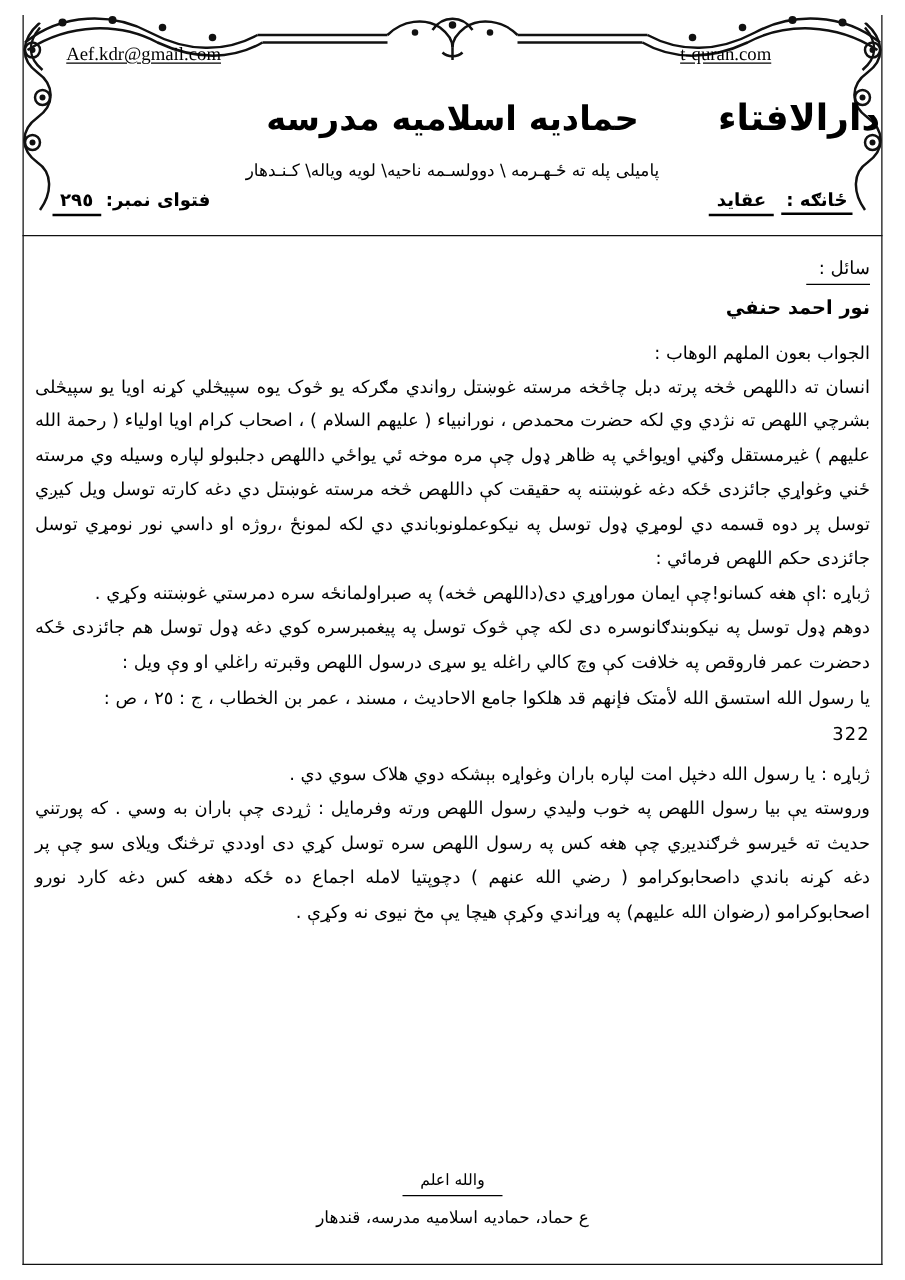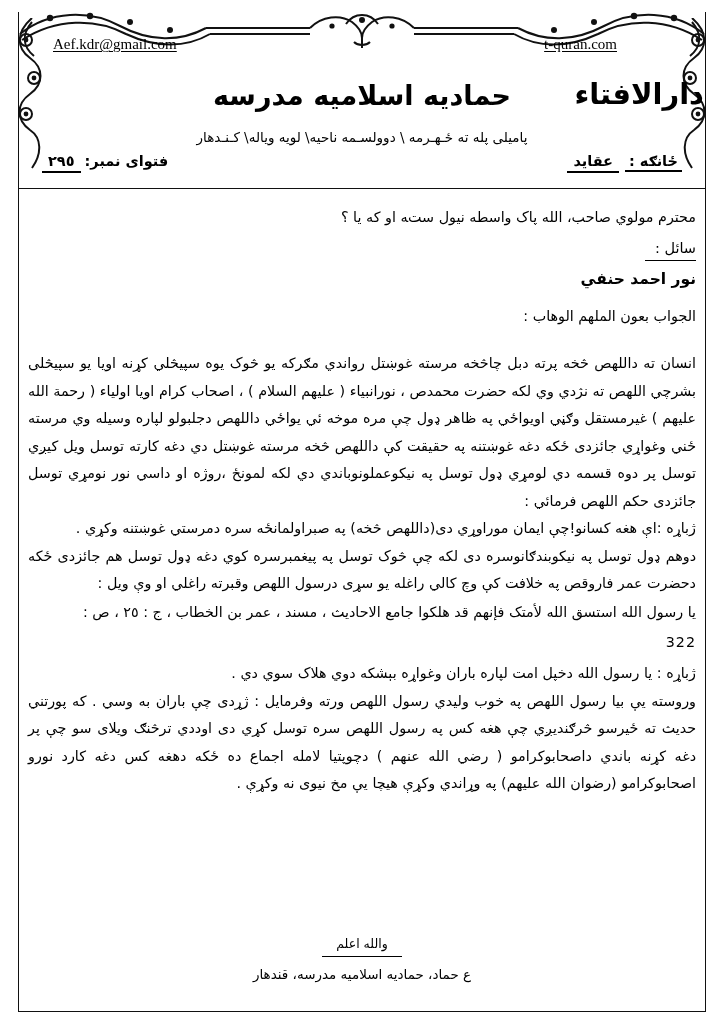--- a/index.html
+++ b/index.html
@@ -212,21 +212,21 @@
 
   .asker {
     text-align: right;
     margin: 2px 0 8px 0;
     font-size: 15.5px;
     font-weight: 700;
   }
 
   .answer-label {
     text-align: right;
-    margin: 6px 0 20px 0;
+    margin: 6px 0 0 0;
     font-size: 14.3px;
   }
 
   p.para {
     margin: 0 0 0 0;
     text-align: justify;
     text-align-last: right;
     text-justify: inter-word;
   }
 
@@ -368,21 +368,20 @@
       <span class="meta-label">فتواى نمبر:</span>
       <span class="meta-value">٢٩٥</span>
     </div>
   </div>
 
   <div class="header-rule"></div>
 
   <div class="body">
 
 
-    <div class="q-text">محترم مولوي صاحب، الله پاک واسطه نيول ستﻪ او که يا ؟</div>
 
     <div class="label-line">
       <span class="u">سائل :</span>
     </div>
 
     <div class="asker">نور احمد حنفي</div>
 
     <div class="answer-label">الجواب بعون الملهم الوهاب :</div>
 
     <p class="para">انسان ته داللهص څخه پرته دبل چاڅخه مرسته غوښتل رواندي مګرکه يو څوک يوه سپيڅلي کړنه اويا يو سپيڅلى بشرچي اللهص ته نژدي وي لکه حضرت محمدص ، نورانبياء ( عليهم السلام ) ، اصحاب کرام اويا اولياء ( رحمة الله عليهم ) غيرمستقل وګڼي اويواځي په ظاهر ډول چې مره موخه ئي يواځي داللهص دجلبولو لپاره وسيله وي مرسته ځني وغواړي جائزدى ځکه دغه غوښتنه په حقيقت کې داللهص څخه مرسته غوښتل دي دغه کارته توسل ويل کيږي توسل پر دوه قسمه دي لومړي ډول توسل په نيکوعملونوباندي دي لکه لمونځ ،روژه او داسي نور نومړي توسل جائزدى حکم اللهص فرمائي :</p>

